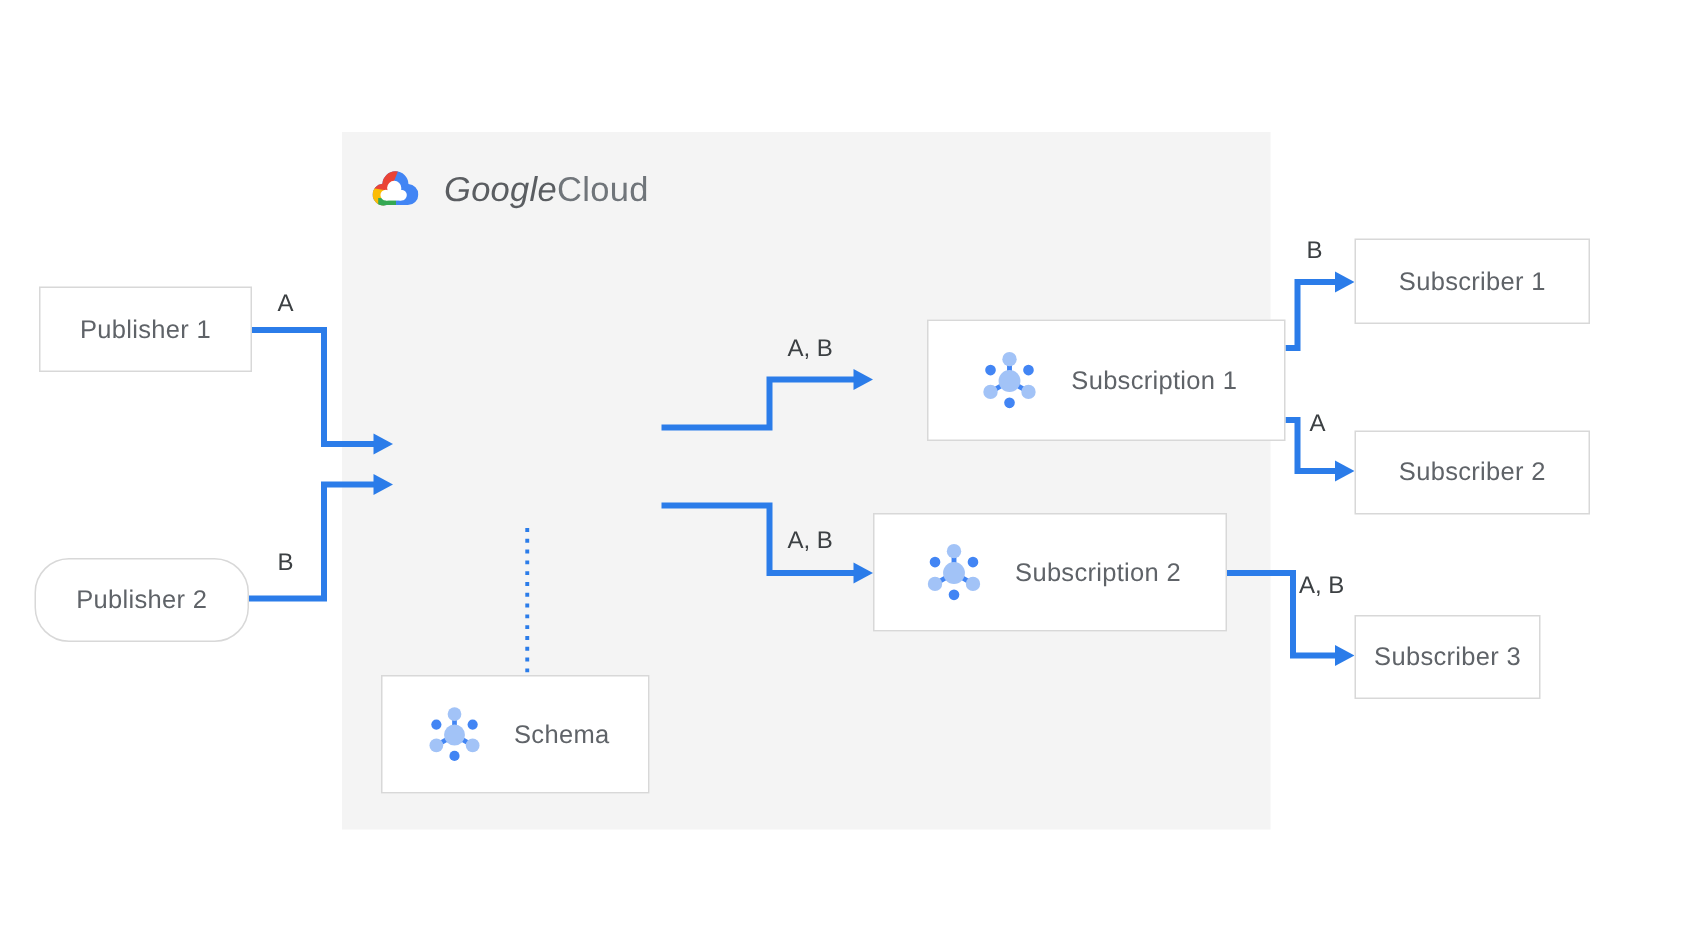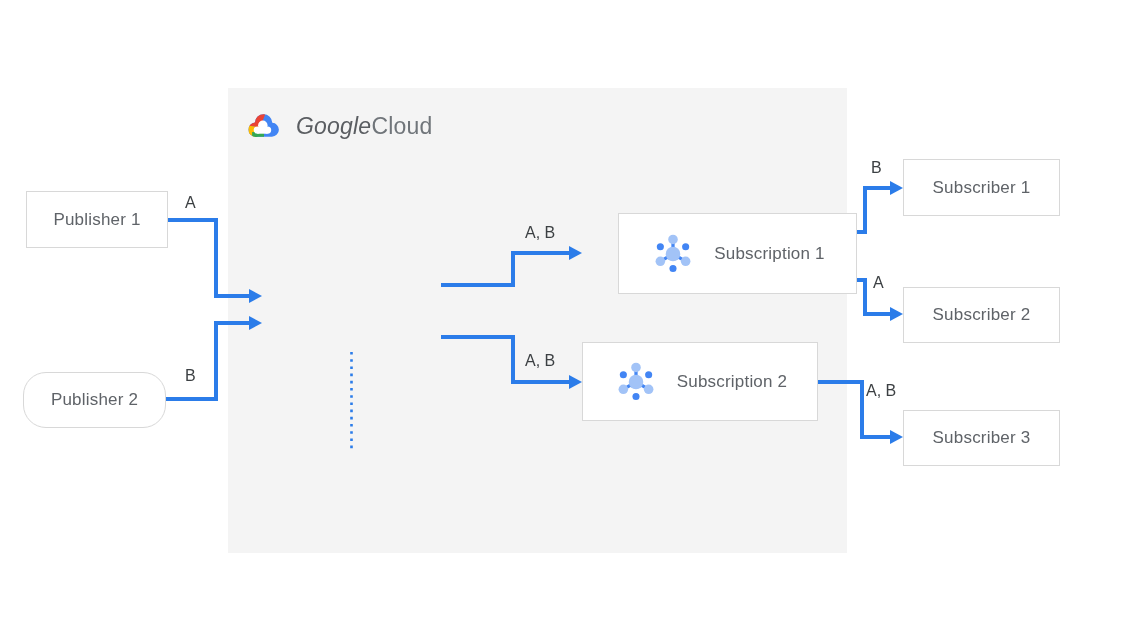--- a/index.html
+++ b/index.html
@@ -22,21 +22,21 @@
        gap:18px;color:var(--box-text);font-size:17px;letter-spacing:0.2px;}
   .box .lbl{white-space:nowrap;}
   #publisher1{left:26px;top:191px;width:142px;height:57px;}
   #publisher2{left:23px;top:372px;width:143px;height:56px;border-radius:23px;}
   #topic{left:262px;top:269px;width:179px;height:80px;}
   #schema{left:254px;top:450px;width:179px;height:79px;}
   #subscription1{left:582px;top:213px;width:239px;height:81px;margin-left:36px;}
   #subscription2{left:582px;top:342px;width:236px;height:79px;}
   #subscriber1{left:903px;top:159px;width:157px;height:57px;}
   #subscriber2{left:903px;top:287px;width:157px;height:56px;}
-  #subscriber3{left:903px;top:410px;width:157px;height:56px;}
+  #subscriber3{left:903px;top:410px;width:124px;height:56px;}
   .edge-label{position:absolute;font-size:16px;color:var(--label-text);white-space:nowrap;}
   #lbl-e0{left:185px;top:194px;}
   #lbl-e1{left:185px;top:367px;}
   #lbl-e2{left:525px;top:224px;}
   #lbl-e3{left:525px;top:352px;}
   #lbl-e4{left:871px;top:159px;}
   #lbl-e5{left:873px;top:274px;}
   #lbl-e6{left:866px;top:382px;}
   svg.overlay{position:absolute;left:0;top:0;pointer-events:none;}
 </style>
@@ -96,20 +96,37 @@
   </svg>
 
   <div class="box" id="publisher1">
     <span class="lbl">Publisher 1</span>
   </div>
   <div class="box" id="publisher2">
     <span class="lbl">Publisher 2</span>
   </div>
 
 
+  <div class="box" id="schema">
+    <svg viewBox="0 0 48 48" width="44" height="44">
+      <g style="stroke:var(--icon-dark)" stroke-width="3.4">
+        <line x1="24" y1="24" x2="24" y2="10"></line>
+          <line x1="24" y1="24" x2="11.5" y2="31.2"></line>
+          <line x1="24" y1="24" x2="36.5" y2="31.2"></line>
+      </g>
+      <circle cx="24" cy="24" r="7.6" style="fill:var(--icon-light)"></circle>
+      <circle cx="24" cy="8.8" r="5" style="fill:var(--icon-light)"></circle>
+      <circle cx="10.8" cy="31.6" r="5" style="fill:var(--icon-light)"></circle>
+      <circle cx="37.2" cy="31.6" r="5" style="fill:var(--icon-light)"></circle>
+      <circle cx="10.8" cy="16.4" r="3.7" style="fill:var(--icon-dark)"></circle>
+      <circle cx="37.2" cy="16.4" r="3.7" style="fill:var(--icon-dark)"></circle>
+      <circle cx="24" cy="39.2" r="3.7" style="fill:var(--icon-dark)"></circle>
+    </svg>
+    <span class="lbl">Schema</span>
+  </div>
 
   <div class="box" id="subscription1">
     <svg viewBox="0 0 48 48" width="46" height="46">
       <g style="stroke:var(--icon-dark)" stroke-width="3.4">
         <line x1="24" y1="24" x2="24" y2="10"></line>
           <line x1="24" y1="24" x2="11.5" y2="31.2"></line>
           <line x1="24" y1="24" x2="36.5" y2="31.2"></line>
       </g>
       <circle cx="24" cy="24" r="7.6" style="fill:var(--icon-light)"></circle>
       <circle cx="24" cy="8.8" r="5" style="fill:var(--icon-light)"></circle>

